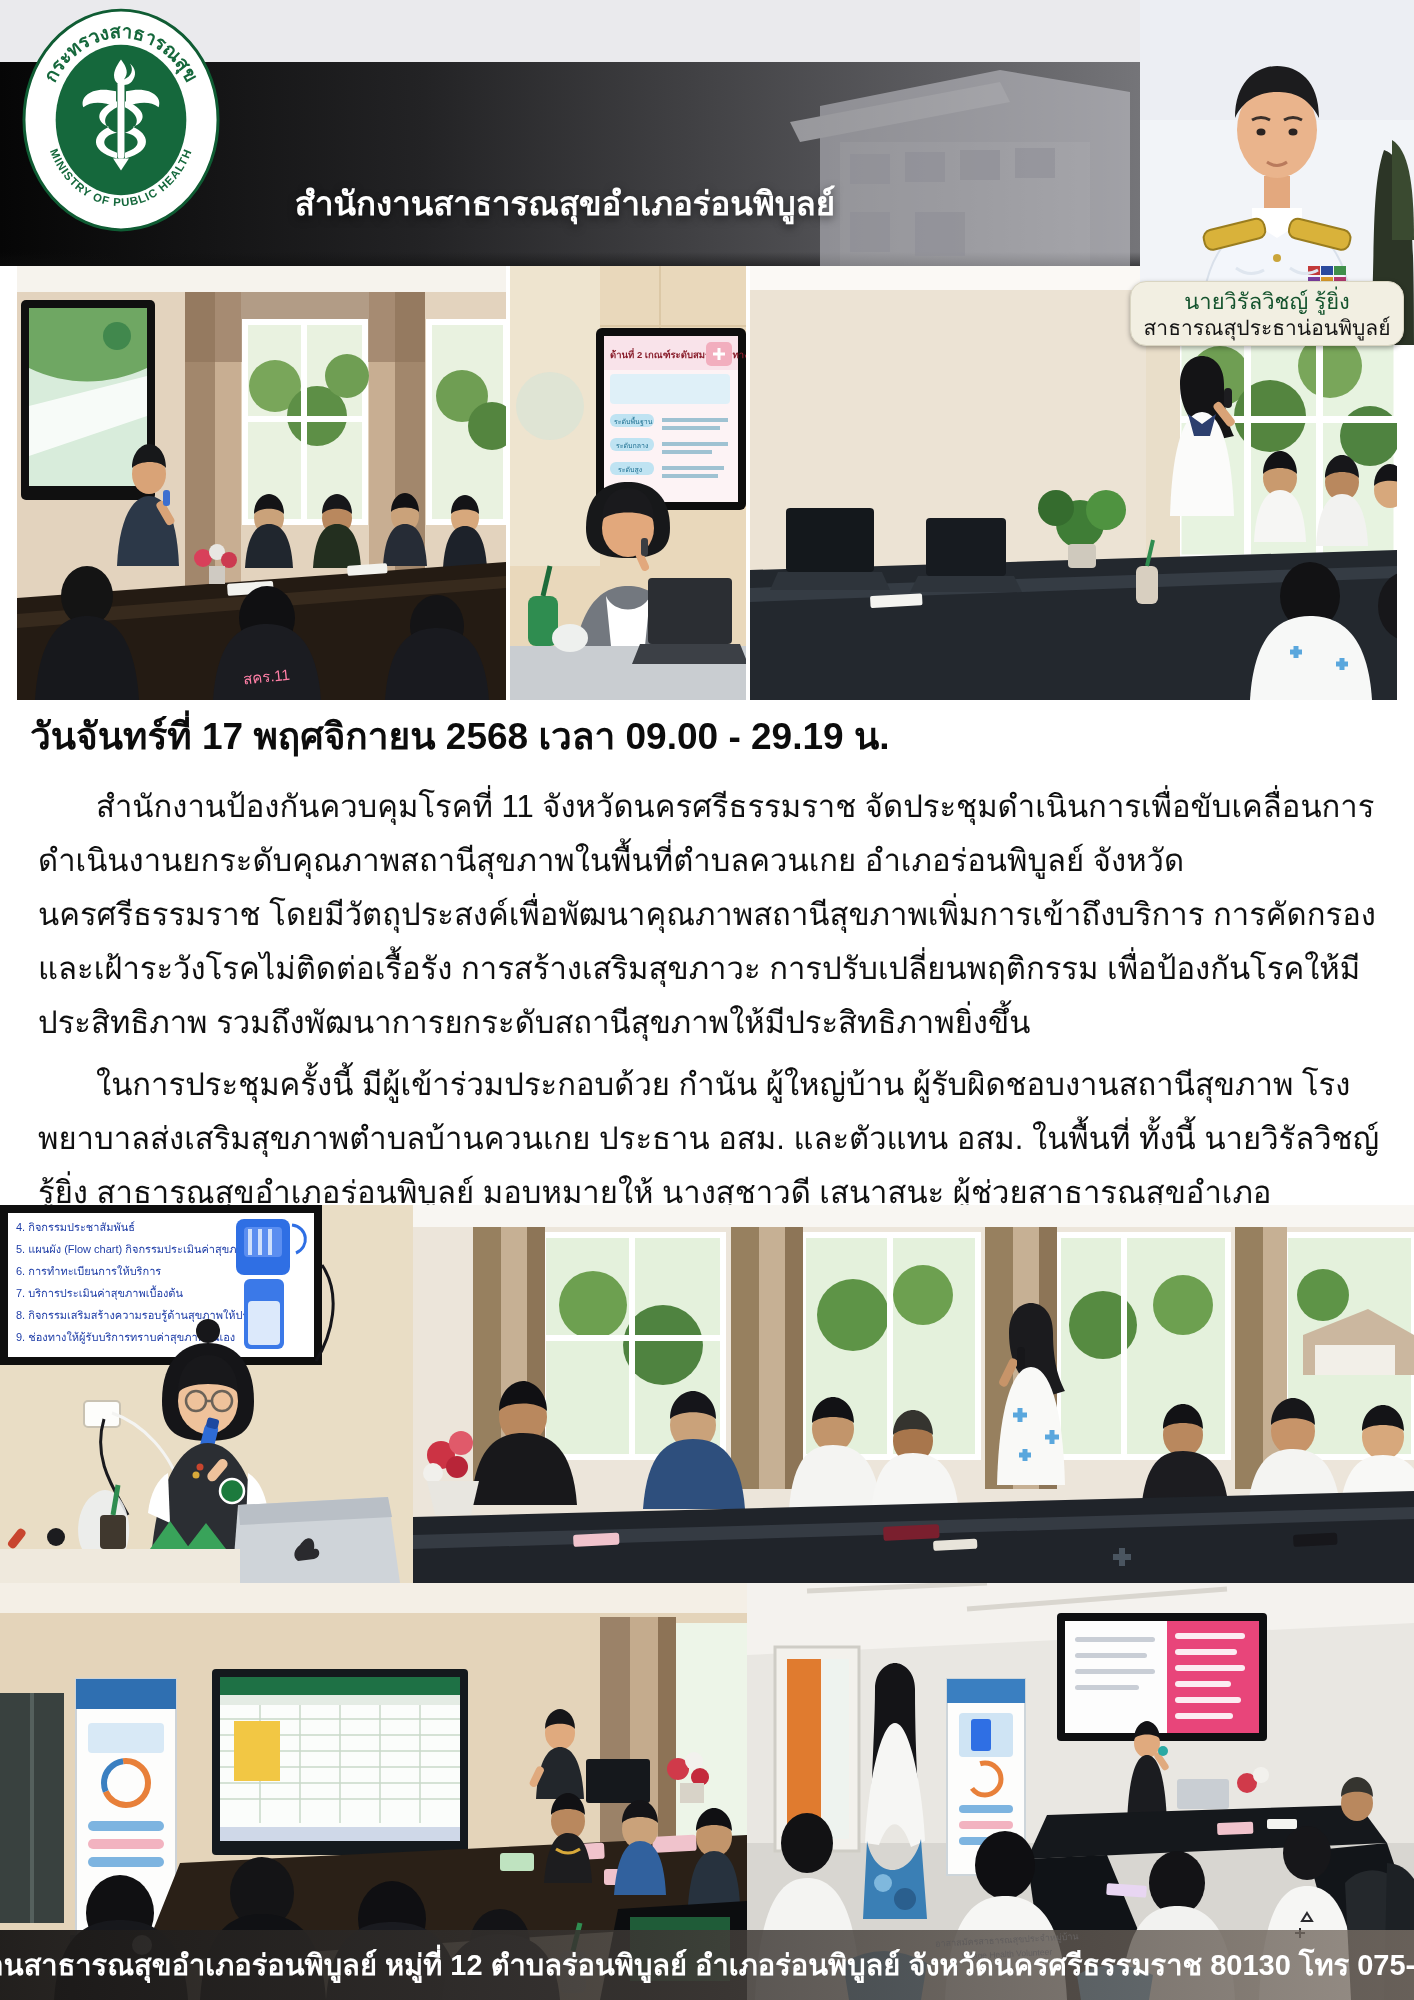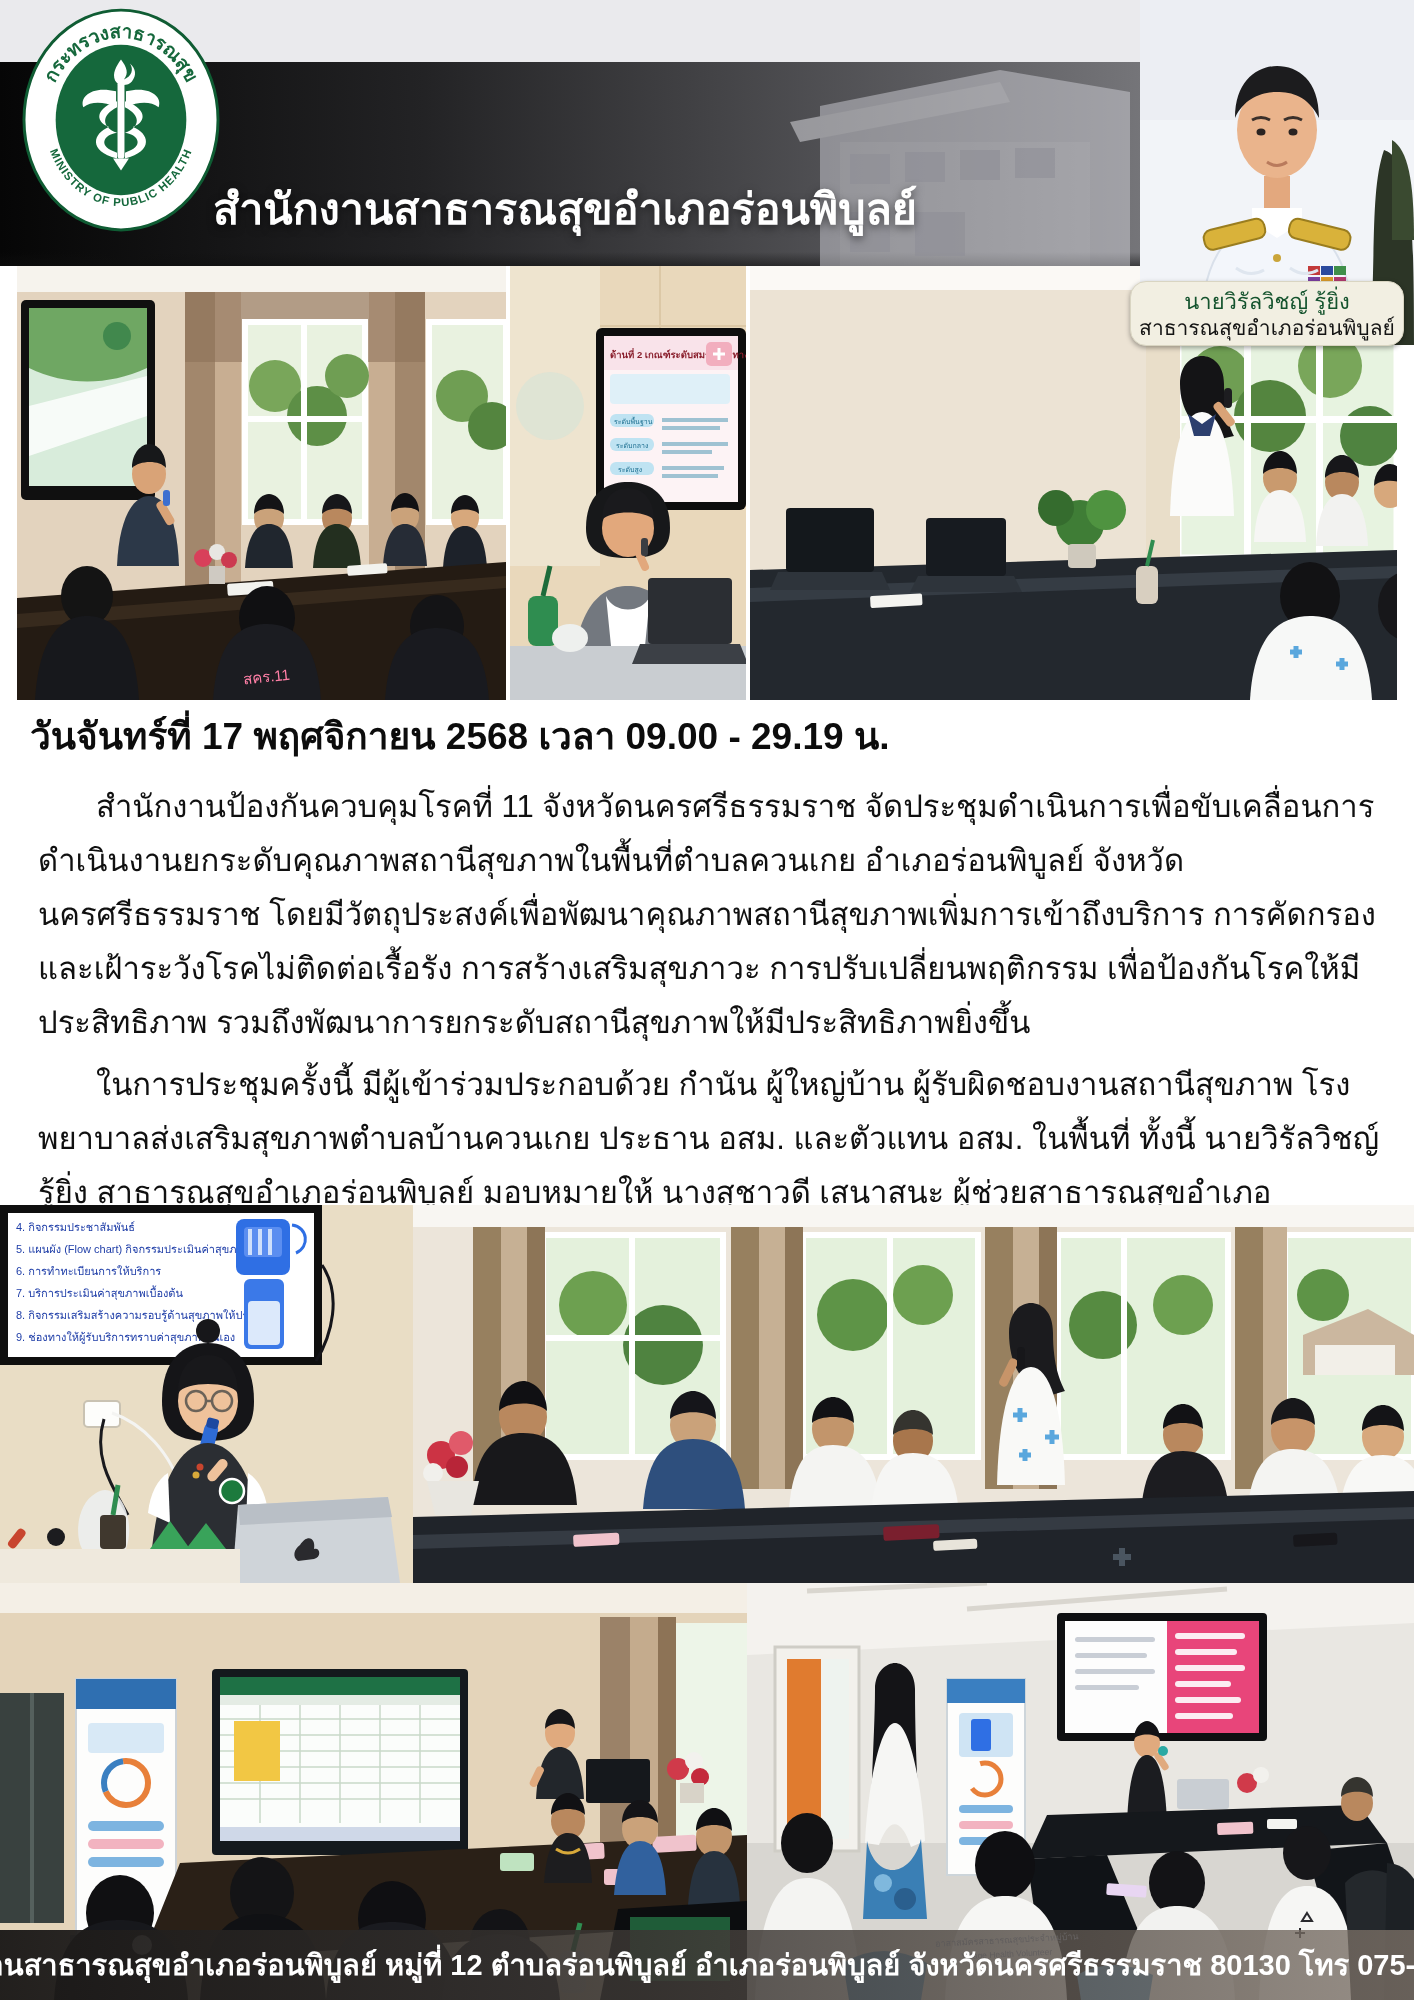--- a/index.html
+++ b/index.html
@@ -8,21 +8,21 @@
   .abs{position:absolute;}
   
   .hdr-light{left:0;top:0;width:1414px;height:62px;background:#eaeaed;}
   .hdr-band{left:0;top:62px;width:1414px;height:204px;
             background:linear-gradient(90deg,#060606 0%,#232325 30%,#5f5f63 68%,#96969a 100%);}
   .hdr-band-edge{left:0;top:252px;width:1414px;height:14px;
             background:linear-gradient(180deg,rgba(20,20,20,.0),rgba(15,15,15,.55));}
   .page-title{left:235px;top:84px;width:660px;text-align:center;color:#ffffff;
             font-size:76px;font-weight:800;letter-spacing:-1px;line-height:1;z-index:3;}
   .page-subtitle{left:195px;top:186px;width:740px;text-align:center;color:#ffffff;
-            font-size:43px;font-weight:800;line-height:1.1;z-index:3;
+            font-size:33px;font-weight:800;line-height:1.1;z-index:3;
             text-shadow:0 3px 8px rgba(0,0,0,.5);}
   .logo-wrap{left:22px;top:8px;width:198px;height:224px;z-index:5;}
   .portrait-wrap{left:1140px;top:0;width:274px;height:345px;z-index:4;}
   .caption-box{left:1130px;top:281px;width:272px;height:63px;background:#f2efe2;
             border-radius:16px;border:1px solid #d9d5c2;box-shadow:0 2px 5px rgba(0,0,0,.35);
             z-index:6;display:flex;flex-direction:column;justify-content:center;align-items:center;}
   .caption-box .l1{font-size:22px;color:#14532d;line-height:27px;}
   .caption-box .l2{font-size:21px;color:#141414;line-height:25px;}
   
   .ph{display:block;}
@@ -119,21 +119,21 @@
           <rect x="181" y="277" width="12" height="9" fill="#d89a2b"></rect>
         <rect x="194" y="277" width="12" height="9" fill="#b03a6e"></rect>
       </g>
       <path d="M96,268 q14,10 28,2" stroke="#dfe6ef" stroke-width="3" fill="none"></path>
       <path d="M150,268 q14,10 28,2" stroke="#dfe6ef" stroke-width="3" fill="none"></path>
     </g>
   </svg>
 
   <div class="abs caption-box">
     <div class="l1">นายวิรัลวิชญ์ รู้ยิ่ง</div>
-    <div class="l2">สาธารณสุขอำเภอร่อนพิบูลย์</div>
+    <div class="l2">สาธารณสุประธาน่อนพิบูลย์</div>
   </div>
 
   <svg class="abs ph" style="left:17px;top:266px;" width="489" height="434" viewBox="0 0 489 434">
     <rect width="489" height="434" fill="#e3d3be"></rect>
     <rect width="489" height="26" fill="#f6f3ed"></rect>
 
     <g>
       <rect x="4" y="34" width="134" height="200" rx="5" fill="#101010"></rect>
       <rect x="12" y="42" width="118" height="178" fill="#d8ecdb"></rect>
       <path d="M12,42 h118 v60 c-40,18 -80,18 -118,0 z" fill="#6fa763"></path>

